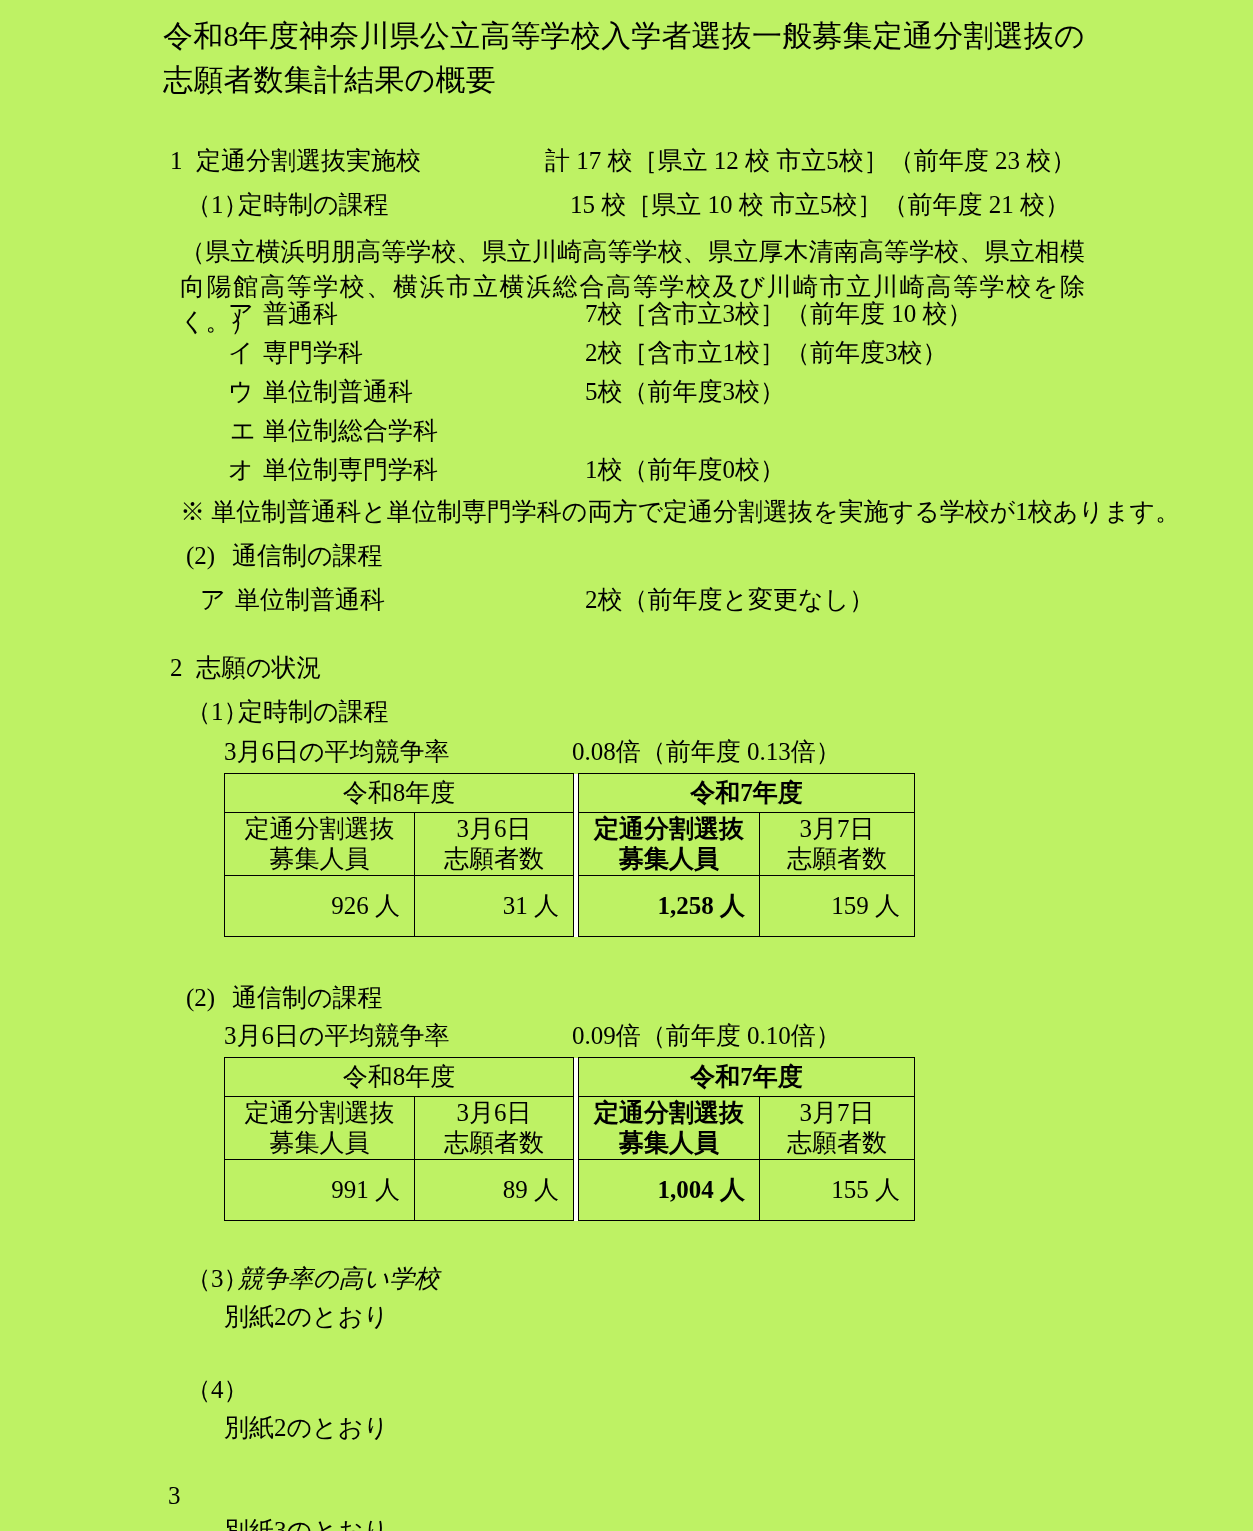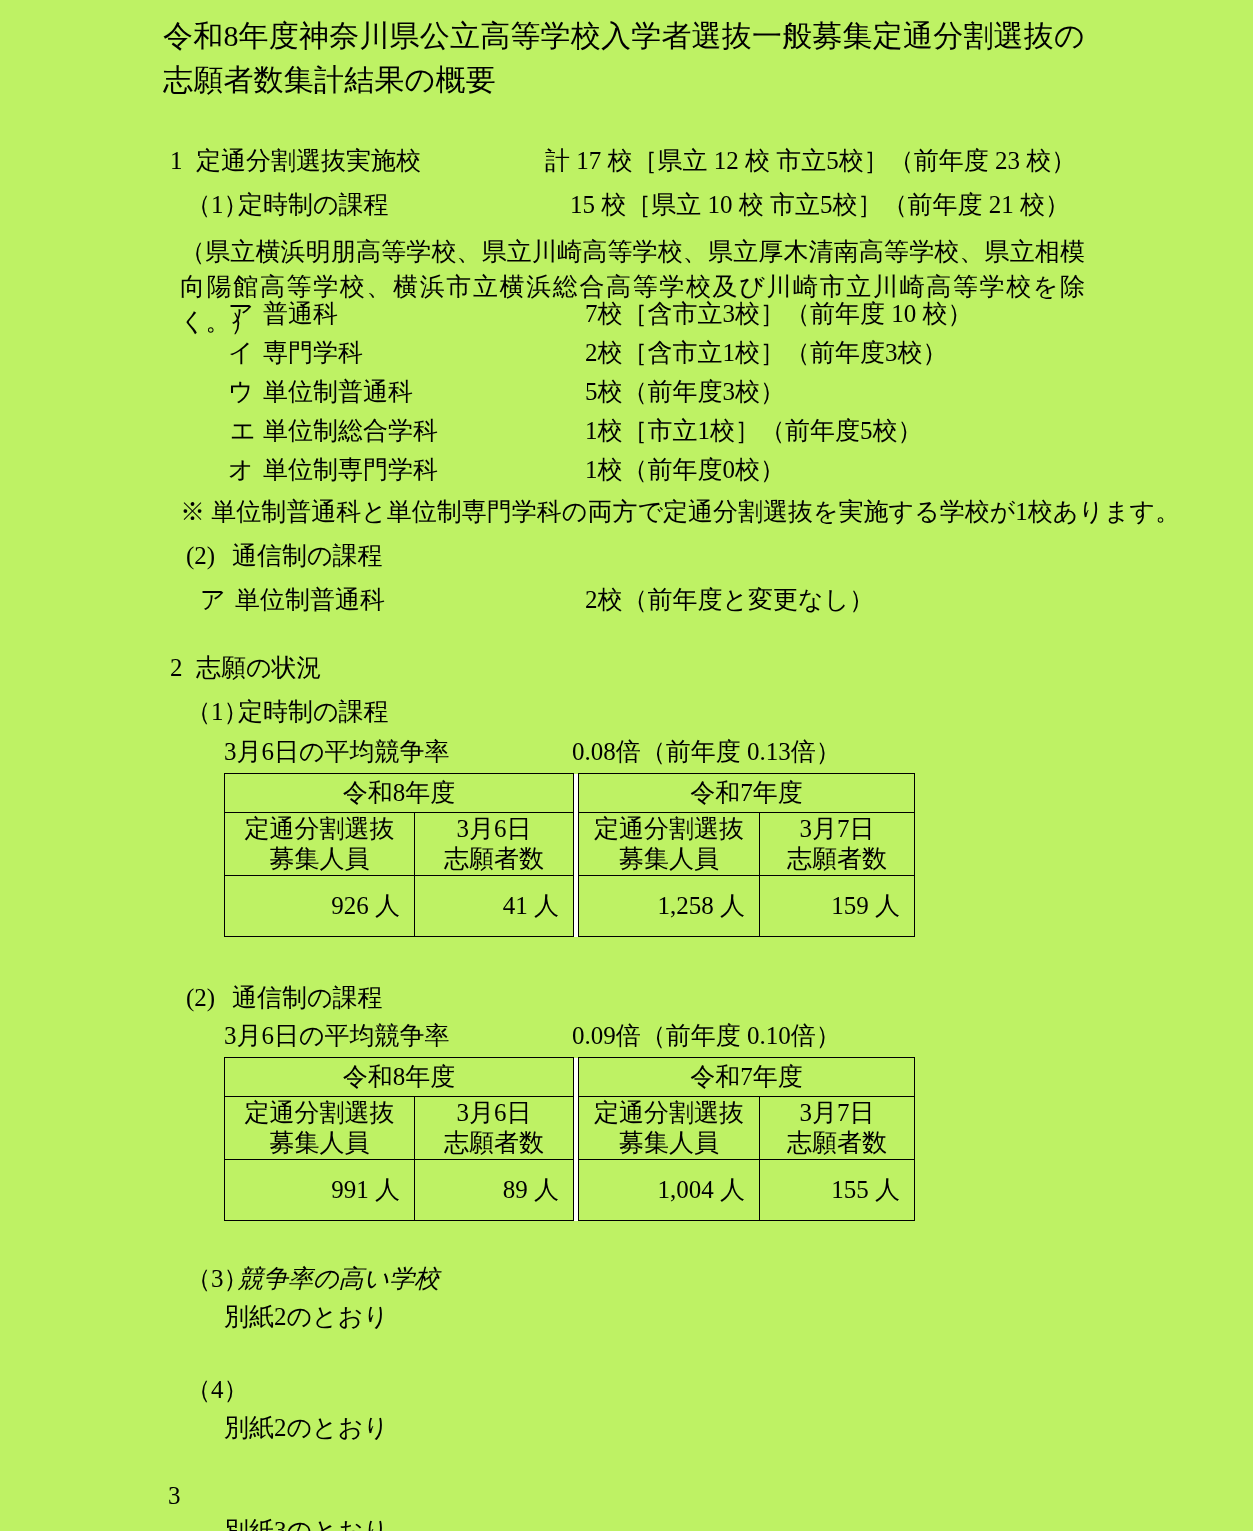--- a/index.html
+++ b/index.html
@@ -78,20 +78,21 @@
     padding-right: 14px;
     vertical-align: middle;
   }
   
   .dt-table td.sep-right {
     border-right: 1.5px solid #000000;
     box-shadow: 3px 0 0 -1.5px #000000;
   }
   .dt-table td.sep-left {
     border-left: 1.5px solid #000000;
+    font-weight: bold;
   }
   .dt-table .spacer-col {
     width: 5px;
     border: none !important;
     background: #ffffff;
   }
   .hd-l1 { display: block; }
   .hd-l2 { display: block; }
 </style>
 </head>
@@ -119,21 +120,20 @@
   <div class="line" style="left:228px; top:338px;">イ</div>
   <div class="line" style="left:263px; top:338px;">専門学科</div>
   <div class="line" style="left:585px; top:338px;">2校［含市立1校］（前年度3校）</div>
 
   <div class="line" style="left:228px; top:377px;">ウ</div>
   <div class="line" style="left:263px; top:377px;">単位制普通科</div>
   <div class="line" style="left:585px; top:377px;">5校（前年度3校）</div>
 
   <div class="line" style="left:230px; top:416px;">エ</div>
   <div class="line" style="left:263px; top:416px;">単位制総合学科</div>
-  <div class="line" style="left:585px; top:416px;">1校［市立1校］（前年度5校）</div>
 
   <div class="line" style="left:228px; top:455px;">オ</div>
   <div class="line" style="left:263px; top:455px;">単位制専門学科</div>
   <div class="line" style="left:585px; top:455px;">1校（前年度0校）</div>
 
   <div class="line" style="left:180px; top:497px;">※ 単位制普通科と単位制専門学科の両方で定通分割選抜を実施する学校が1校あります。</div>
 
   <div class="line" style="left:186px; top:541px;">(2)</div>
   <div class="line" style="left:232px; top:541px;">通信制の課程</div>
 
@@ -178,21 +178,21 @@
           <span class="hd-l1">定通分割選抜</span>
           <span class="hd-l2">募集人員</span>
         </td>
         <td class="hd">
           <span class="hd-l1">3月7日</span>
           <span class="hd-l2">志願者数</span>
         </td>
       </tr>
       <tr>
         <td class="val">926 人</td>
-        <td class="val sep-right">41 人</td>
+        <td class="val sep-right">31 人</td>
         <td class="spacer-col"></td>
         <td class="val sep-left">1,258 人</td>
         <td class="val">159 人</td>
       </tr>
     </tbody>
   </table>
 
   <div class="line" style="left:186px; top:983px;">(2)</div>
   <div class="line" style="left:232px; top:983px;">通信制の課程</div>
 

